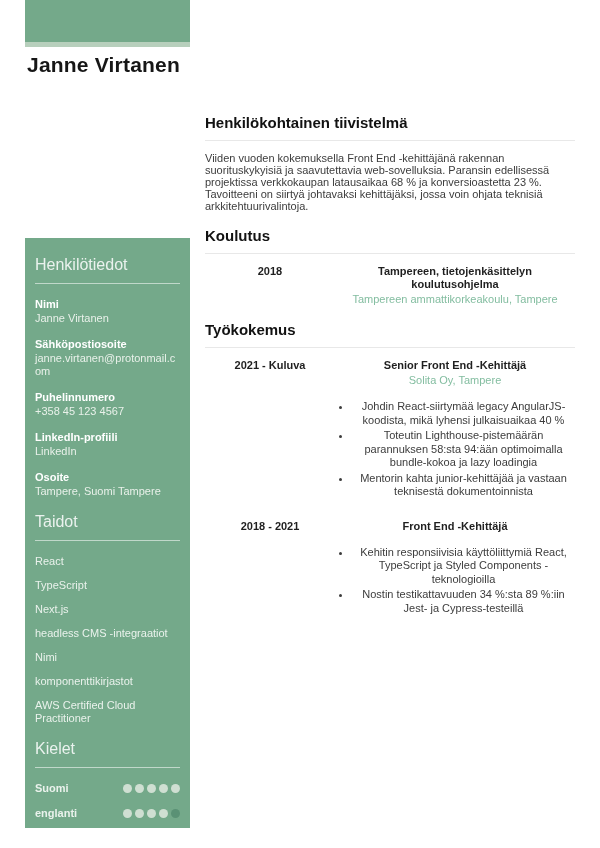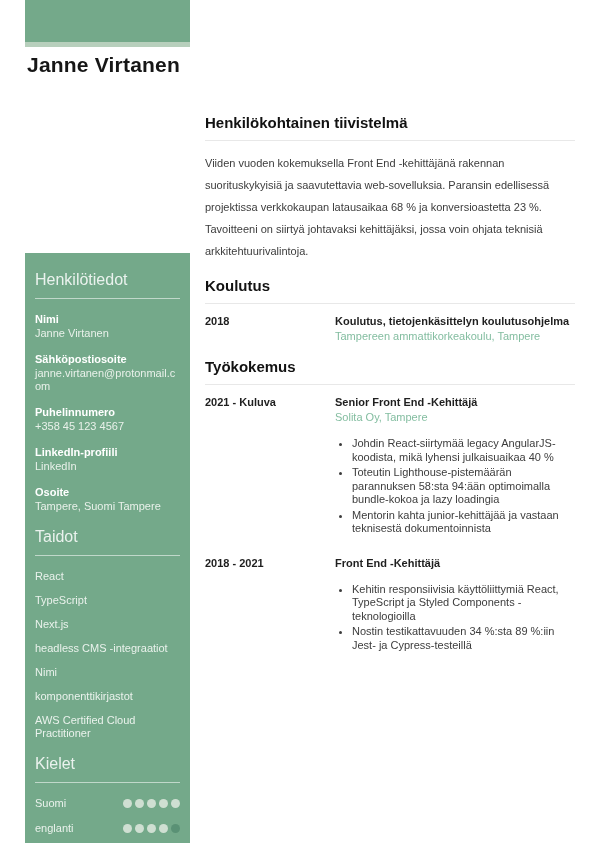--- a/index.html
+++ b/index.html
@@ -24,50 +24,50 @@
   }
   .header-strip{
     position:absolute;left:25px;top:42px;width:165px;height:5px;background:var(--green-light);
   }
   .page-title{
     position:absolute;left:27px;top:53px;
     font-size:21px;font-weight:bold;color:#161616;letter-spacing:.2px;
   }
   
   .sidebar{
-    position:absolute;left:25px;top:253px;width:165px;height:590px;
+    position:absolute;left:25px;top:238px;width:165px;height:590px;
     background:var(--green);color:#ffffff;padding:18px 10px 14px 10px;
   }
   .sb-section{margin-top:0;}
   .sb-section + .sb-section{margin-top:15px;}
   .sb-heading{
     font-size:16px;font-weight:normal;color:rgba(255,255,255,.85);
     padding-bottom:9px;border-bottom:1px solid rgba(255,255,255,.55);margin-bottom:14px;
   }
   .field{margin-bottom:13px;}
   .field-label{font-size:11px;font-weight:bold;color:#ffffff;line-height:13px;}
   .field-value{font-size:11px;color:#e9f1ea;line-height:13px;margin-top:1px;word-wrap:break-word;}
   .skills-list{list-style:none;}
   .skills-list li{font-size:11px;color:#eaf2ec;line-height:13px;margin-bottom:11px;}
-  .lang-row{display:flex;align-items:center;justify-content:space-between;margin-bottom:13px;}
+  .lang-row{display:flex;align-items:center;justify-content:space-between;margin-bottom:13px;font-weight:bold;}
   .lang-label{font-size:11px;color:#eaf2ec;}
   .dots{display:flex;gap:3px;}
   .dot{width:9px;height:9px;border-radius:50%;background:var(--dot-filled);}
   .dot.empty{background:var(--dot-empty);}
   
   .main{
     position:absolute;left:205px;top:114px;width:370px;color:var(--body-ink);
   }
   .m-section{margin-bottom:15px;}
   .m-heading{
     font-size:15px;font-weight:bold;color:#121212;margin-bottom:9px;
   }
   .m-rule{border:0;border-top:1px solid var(--rule);margin:0 0 11px 0;}
-  .summary-text{font-size:11px;line-height:22px;color:var(--body-ink);}
-  .entry{display:flex;font-size:11px;margin-bottom:19px;}
+  .summary-text{font-size:11px;line-height:12px;color:var(--body-ink);}
+  .entry{display:flex;font-size:11px;margin-bottom:19px;text-align:center;}
   .entry:last-child{margin-bottom:10px;}
   .entry-period{width:130px;flex:0 0 130px;font-weight:bold;color:var(--ink);line-height:13px;}
   .entry-body{flex:1;}
   .entry-title{font-weight:bold;color:var(--ink);line-height:13px;}
   .entry-company{color:var(--link-green);line-height:13px;margin-top:2px;}
   .entry-bullets{margin:13px 0 0 0;padding-left:17px;}
   .entry-bullets li{line-height:13.5px;margin-bottom:2px;color:var(--body-ink);}
 </style>
 </head>
 <body>
@@ -153,21 +153,21 @@
       <p class="summary-text">Viiden vuoden kokemuksella Front End -kehittäjänä rakennan suorituskykyisiä ja saavutettavia web-sovelluksia. Paransin edellisessä projektissa verkkokaupan latausaikaa 68 % ja konversioastetta 23 %. Tavoitteeni on siirtyä johtavaksi kehittäjäksi, jossa voin ohjata teknisiä arkkitehtuurivalintoja.</p>
     </section>
 
     <section class="m-section">
       <div class="m-heading">Koulutus</div>
       <hr class="m-rule">
       <div id="education-entries">
           <div class="entry">
             <div class="entry-period">2018</div>
             <div class="entry-body">
-              <div class="entry-title">Koulutus, tietojenkäsittelyn koulutusohjelma</div>
+              <div class="entry-title">Tampereen, tietojenkäsittelyn koulutusohjelma</div>
               <div class="entry-company">Tampereen ammattikorkeakoulu, Tampere</div>
             </div>
           </div>
         </div>
     </section>
 
     <section class="m-section">
       <div class="m-heading">Työkokemus</div>
       <hr class="m-rule">
       <div id="experience-entries">

